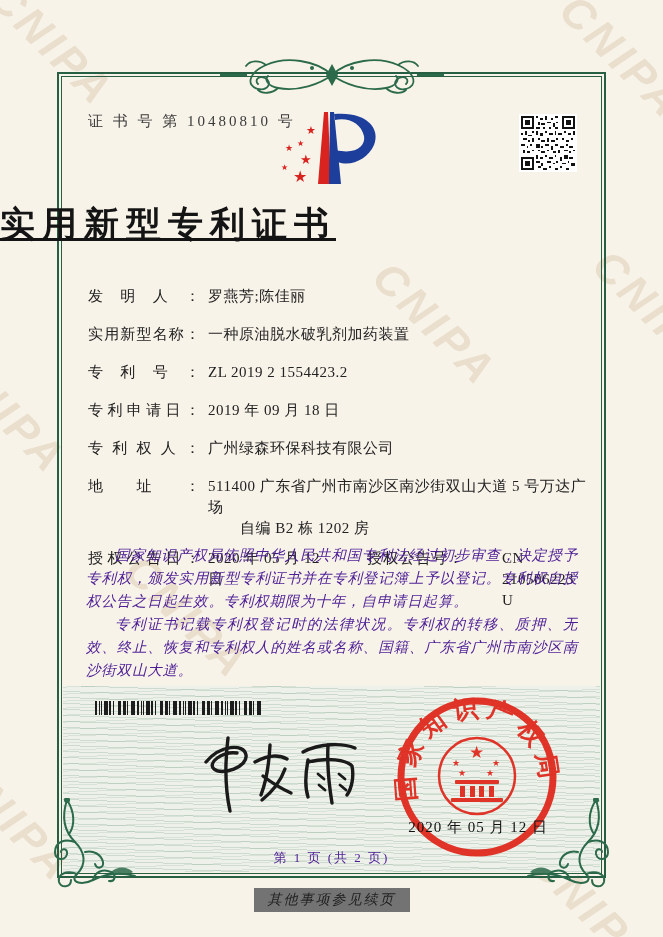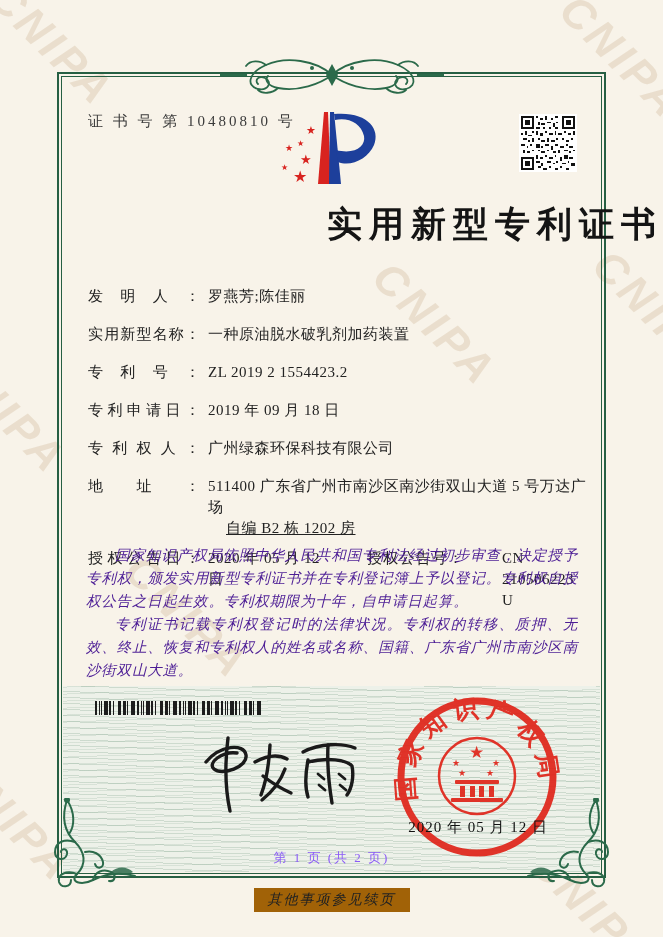--- a/index.html
+++ b/index.html
@@ -30,32 +30,32 @@
       repeating-linear-gradient(-2deg, rgba(130,165,142,0.20) 0 1px, transparent 1px 7px);
   }
   .flourish-top{position:absolute;left:50%;top:-22px;transform:translateX(-50%);z-index:2;}
   .corner-bl{position:absolute;left:-18px;bottom:-14px;z-index:2;}
   .corner-br{position:absolute;right:-18px;bottom:-14px;z-index:2;transform:scaleX(-1);}
   
   .cert-no{position:absolute;left:88px;top:112px;z-index:2;font-size:15px;letter-spacing:3px;color:#3a3a3a;}
   .logo{position:absolute;left:278px;top:104px;z-index:2;}
   .qr{position:absolute;left:519px;top:114px;z-index:2;background:#fff;padding:2px;}
   .title{
-    position:absolute;left:0;right:0;top:201px;z-index:2;text-align:right;
-    font-size:35px;font-weight:700;letter-spacing:7px;color:#141414;
+    position:absolute;left:0;right:0;top:201px;z-index:2;text-align:left;
+    font-size:35px;font-weight:700;letter-spacing:7px;color:#141414;text-decoration:underline;
   }
   
   .fields{position:absolute;left:88px;top:286px;width:500px;z-index:2;font-size:15px;}
   .frow{display:flex;margin-bottom:17px;line-height:21px;}
   .flabel{
     flex:0 0 112px;display:inline-block;text-align:justify;text-align-last:justify;
     color:#222;margin-right:8px;white-space:nowrap;
   }
   .fvalue{color:#222;letter-spacing:0.5px;}
-  .addr2{margin-left:18px;text-decoration:underline;}
+  .addr2{margin-left:32px;}
   .grant-row{display:flex;}
   .grant-right{margin-left:42px;display:flex;gap:33px;}
   .grant-right .flabel{flex:0 0 96px;margin-right:6px;}
   
   .paras{
     position:absolute;left:86px;top:544px;width:492px;z-index:2;
     font-size:14.5px;line-height:23px;font-style:italic;color:#4c1d95;
     letter-spacing:0.8px;text-align:justify;
   }
   .paras p{margin:0;text-indent:2em;}
@@ -66,25 +66,25 @@
       repeating-linear-gradient(90deg,#1d1d1d 0 2px,transparent 2px 4px,#1d1d1d 4px 5px,transparent 5px 9px,#1d1d1d 9px 12px,transparent 12px 14px),
       repeating-linear-gradient(90deg,#1d1d1d 0 1px,transparent 1px 6px);
   }
   .official{position:absolute;left:88px;top:748px;z-index:2;font-family:"Liberation Sans","DejaVu Sans",sans-serif;font-size:15px;color:#1c1c1c;line-height:28px;}
   .signature{position:absolute;left:192px;top:732px;z-index:3;}
   .seal{position:absolute;left:388px;top:694px;z-index:3;}
   .seal-date{
     position:absolute;left:403px;top:818px;width:150px;z-index:4;text-align:center;
     font-size:15px;color:#111;letter-spacing:1px;white-space:nowrap;
   }
-  .page-num{position:absolute;left:0;right:0;top:849px;z-index:2;text-align:center;font-size:13px;color:#8b5cf6;letter-spacing:2px;}
+  .page-num{position:absolute;left:0;right:0;top:849px;z-index:2;text-align:center;font-size:13px;color:#4c1d95;letter-spacing:2px;}
   .cont-note{
     position:absolute;left:50%;top:888px;transform:translateX(-50%);z-index:2;
     font-size:14px;font-style:italic;letter-spacing:2px;color:#222;
-    background:#a16207;padding:3px 14px;white-space:nowrap;
+    background:#737373;padding:3px 14px;white-space:nowrap;
   }
   .star{font-family:"DejaVu Sans",sans-serif;}
 </style>
 </head>
 <body>
 
 <div id="page">
 
   <div class="wm" style="left:15px;top:-28px;">CNIPA</div>
   <div class="wm" style="left:585px;top:-15px;">CNIPA</div>

